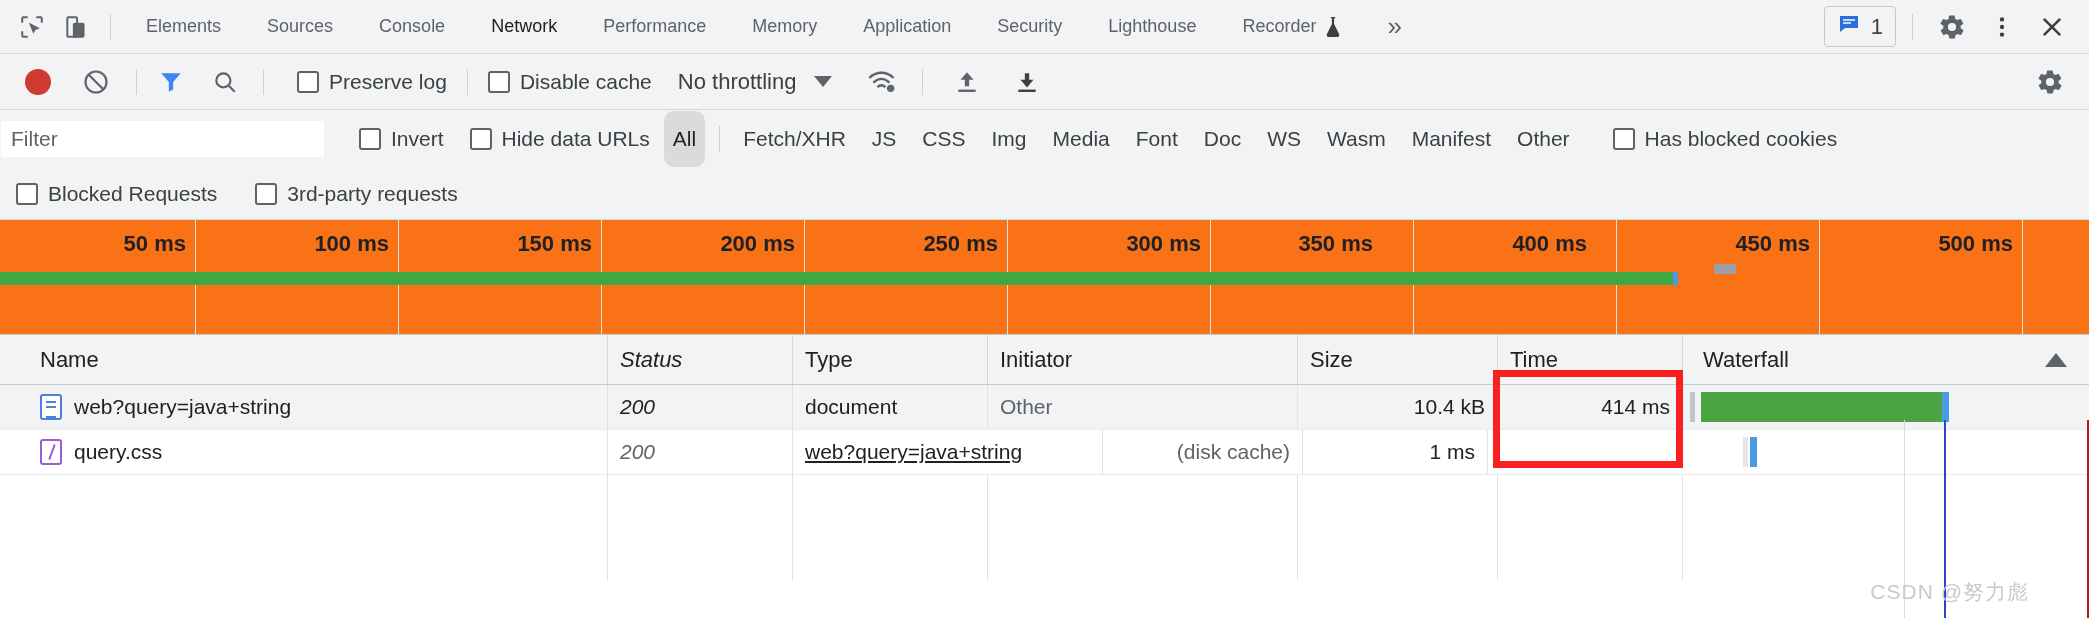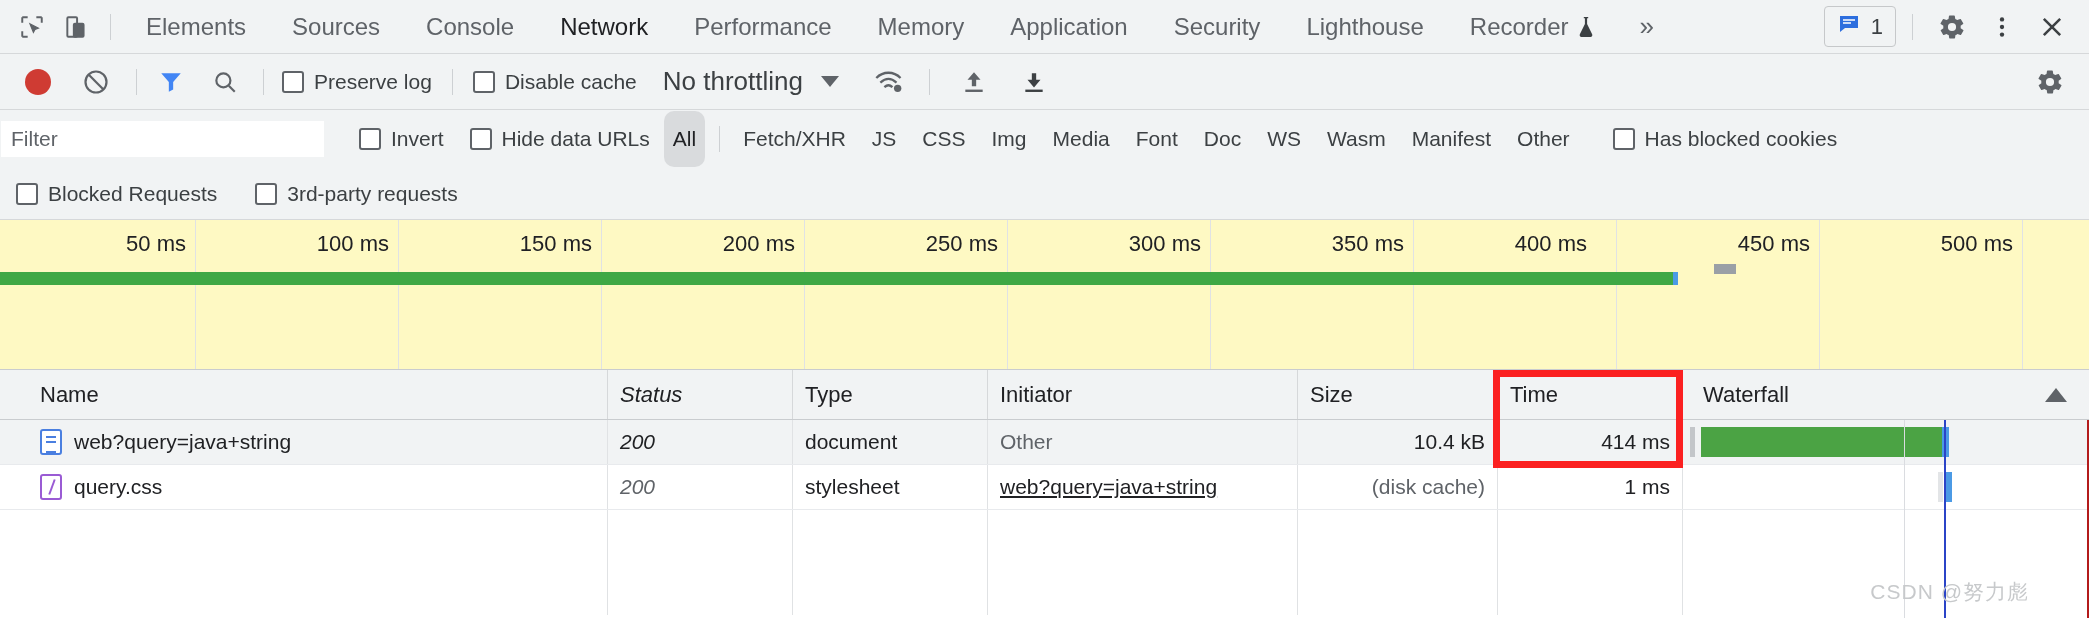--- a/index.html
+++ b/index.html
@@ -20,38 +20,38 @@
 
   
   #tabbar {
     height: 54px; background:#f1f3f4; border-bottom:1px solid #d6d8da;
     display:flex; align-items:center; padding:0 10px;
   }
   .tbicon { width:44px; height:44px; display:flex; align-items:center; justify-content:center;
             color:#5f6368; }
   #tabs { display:flex; align-items:center; height:100%; }
   .tab { padding:0 23px; height:100%; display:flex; align-items:center;
-         color:#5f6368; font-size:24px; white-space:nowrap; }
+         color:#5f6368; font-size:18px; white-space:nowrap; }
   .tab.active { color:#202124; }
   .tab .flask { margin-left:8px; display:inline-flex; }
   .chev { color:#5f6368; font-size:26px; padding:0 22px; }
   #tabbar-right { margin-left:auto; display:flex; align-items:center; gap:4px; padding-right:4px;}
   .msgbtn { display:flex; align-items:center; gap:10px; border:1px solid #c6c8ca;
             border-radius:4px; padding:5px 12px; background:#f1f3f4; }
   .msgbtn .cnt { font-size:22px; color:#3c4043; }
   .iconbtn { width:46px; height:46px; display:flex; align-items:center; justify-content:center;
              color:#5f6368; }
 
   
   #nettoolbar {
     height:56px; background:#f1f3f4; border-bottom:1px solid #d6d8da;
     display:flex; align-items:center; padding:0 16px;
   }
   .recdot { width:26px; height:26px; border-radius:50%; background:#cf3b33; }
-  .throttle { font-size:26px; color:#3c4043; white-space:nowrap; }
+  .throttle { font-size:22px; color:#3c4043; white-space:nowrap; }
   .caret { width:0;height:0;border-left:9px solid transparent;border-right:9px solid transparent;
            border-top:11px solid #5f6368; margin:0 10px 0 18px;}
   #nettoolbar-right { margin-left:auto; }
 
   
   #filterbar {
     height:58px; background:#f1f3f4; display:flex; align-items:center;
   }
   #filter-input {
     width:325px; height:38px; background:#fff; border:1px solid #f1f3f4;
@@ -63,22 +63,22 @@
   .ftype.sel { background:#d9dbdd; color:#202124; }
   #ftypes { display:flex; align-items:center; gap:8px; }
 
   
   #filterbar2 {
     height:52px; background:#f1f3f4; display:flex; align-items:center;
     padding:0 16px; gap:38px; border-bottom:1px solid #d6d8da;
   }
 
   
-  #overview { position:relative; height:150px; background:#fef9c3;
-              border-bottom:1px solid #c9cccf; overflow:hidden; }
+  #overview { position:relative; height:115px; background:#f97316;
+              border-bottom:1px solid #c9cccf; overflow:hidden;font-weight:bold; }
   #ov-labels { position:absolute; inset:0; }
   .ovline { position:absolute; top:0; bottom:0; width:1px; background:#e0e2e4; }
   .ovlabel { position:absolute; top:11px; transform:translateX(-100%);
              padding-right:9px; font-size:22px; color:#202124; white-space:nowrap; }
   #ov-greenbar { position:absolute; height:13px; background:#3fa845; top:52px; left:0; }
   #ov-blueend  { position:absolute; width:5px; height:13px; background:#4b9ae5; top:52px; }
   #ov-greytick { position:absolute; width:22px; height:10px; background:#9aa0a6; top:44px; }
 
   
   #table { position:relative; height:auto; }
@@ -236,21 +236,21 @@
     </svg>
   </div>
   <div class="tbicon" style="margin-left:10px;">
     <svg width="26" height="26" viewBox="0 0 24 24" fill="none" stroke="#5f6368" stroke-width="2">
       <circle cx="10.5" cy="10.5" r="6.5"></circle>
         <path d="M15.5 15.5L21 21"></path>
     </svg>
   </div>
   <div class="sep" style="margin-left:16px;"></div>
 
-  <label class="cbl" style="margin-left:6px;">
+  <label class="cbl" style="margin-left:21px;">
     <span class="cb"></span>
     <span>Preserve log</span>
   </label>
   <div class="sep" style="margin-left:20px;"></div>
   <label class="cbl" style="margin-left:8px;">
     <span class="cb"></span>
     <span>Disable cache</span>
   </label>
 
   <div class="throttle" style="margin-left:26px;">
@@ -345,21 +345,21 @@
     <div class="ovlabel" style="left:398px">100 ms</div>
     <div class="ovline" style="left:601px"></div>
     <div class="ovlabel" style="left:601px">150 ms</div>
     <div class="ovline" style="left:804px"></div>
     <div class="ovlabel" style="left:804px">200 ms</div>
     <div class="ovline" style="left:1007px"></div>
     <div class="ovlabel" style="left:1007px">250 ms</div>
     <div class="ovline" style="left:1210px"></div>
     <div class="ovlabel" style="left:1210px">300 ms</div>
     <div class="ovline" style="left:1413px"></div>
-    <div class="ovlabel" style="left:1413px">350 ms</div>
+    <div class="ovlabel" style="left:1382px">350 ms</div>
     <div class="ovline" style="left:1616px"></div>
     <div class="ovlabel" style="left:1596px">400 ms</div>
     <div class="ovline" style="left:1819px"></div>
     <div class="ovlabel" style="left:1819px">450 ms</div>
     <div class="ovline" style="left:2022px"></div>
     <div class="ovlabel" style="left:2022px">500 ms</div>
   </div>
   <div id="ov-greenbar" style="width:1673px"></div>
   <div id="ov-blueend" style="left:1673px"></div>
   <div id="ov-greytick" style="left:1714px"></div>
@@ -418,23 +418,20 @@
     </div>
   </div>
 
   <div class="tr">
     <div class="td c-name">
       <span class="fbadge css"></span>
       <span>query.css</span>
     </div>
     <div class="td c-stat muted">
         <span>200</span>
-      </div>
-    <div class="td c-type">
-        <span>stylesheet</span>
       </div>
     <div class="td c-init">
         <span class="link-init">web?query=java+string</span>
       </div>
     <div class="td c-size num muted">
         <span>(disk cache)</span>
       </div>
     <div class="td c-time num">
         <span>1 ms</span>
       </div>

